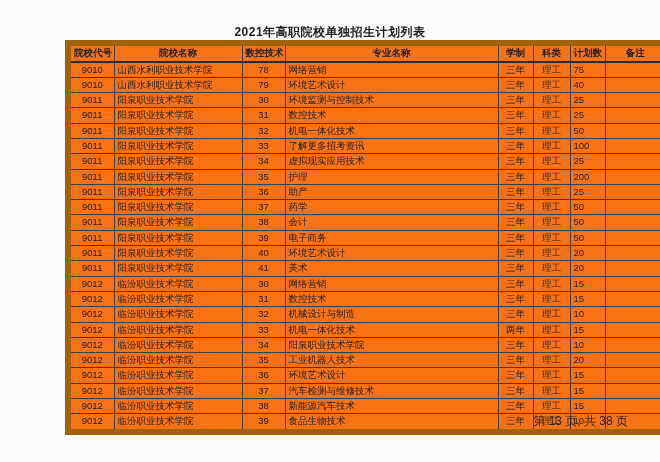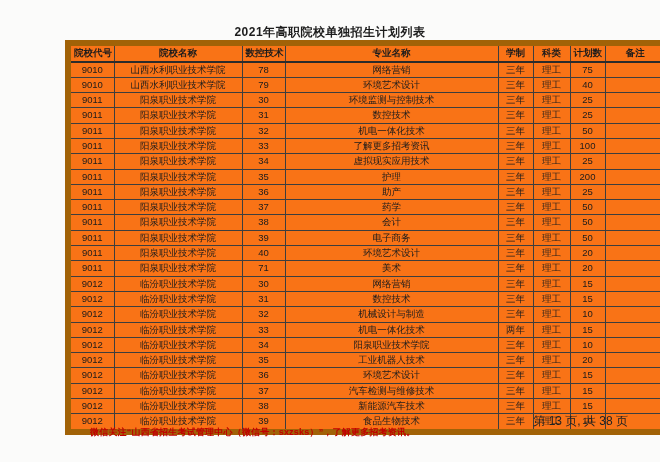--- a/index.html
+++ b/index.html
@@ -49,23 +49,23 @@
     white-space: nowrap;
     overflow: hidden;
     vertical-align: middle;
   }
   table.plan-table thead th {
     font-weight: bold;
     text-align: center;
     border-bottom: 2px solid #2c2c2c;
     height: 14.5px;
   }
-  td.al-left   { text-align: center; }
+  td.al-left   { text-align: left; }
   td.al-center { text-align: center; }
-  td.al-right  { text-align: center; }
+  td.al-right  { text-align: left; }
   .footer-notice {
     position: absolute;
     left: 90px;
     top: 426px;
     font-size: 9px;
     font-weight: bold;
     letter-spacing: 0.2px;
   }
   .footer-page {
     position: absolute;
@@ -232,21 +232,21 @@
           <td class="al-center">40</td>
           <td class="al-left">环境艺术设计</td>
           <td class="al-center">三年</td>
           <td class="al-center">理工</td>
           <td class="al-right">20</td>
           <td class="al-center"></td>
         </tr>
         <tr>
           <td class="al-center">9011</td>
           <td class="al-left">阳泉职业技术学院</td>
-          <td class="al-center">71</td>
+          <td class="al-center">41</td>
           <td class="al-left">美术</td>
           <td class="al-center">三年</td>
           <td class="al-center">理工</td>
           <td class="al-right">20</td>
           <td class="al-center"></td>
         </tr>
         <tr>
           <td class="al-center">9012</td>
           <td class="al-left">临汾职业技术学院</td>
           <td class="al-center">30</td>
@@ -342,17 +342,16 @@
           <td class="al-center">39</td>
           <td class="al-left">食品生物技术</td>
           <td class="al-center">三年</td>
           <td class="al-center">理工</td>
           <td class="al-right">10</td>
           <td class="al-center"></td>
         </tr>
       </tbody>
   </table>
 
-  <div class="footer-notice" style="color: rgb(192, 0, 0);">微信关注“山西省招生考试管理中心（微信号：sxzsks）”，了解更多招考资讯。</div>
 
   <div class="footer-page">第 13 页, 共 38 页</div>
 
 </div>
 
 </body></html>

